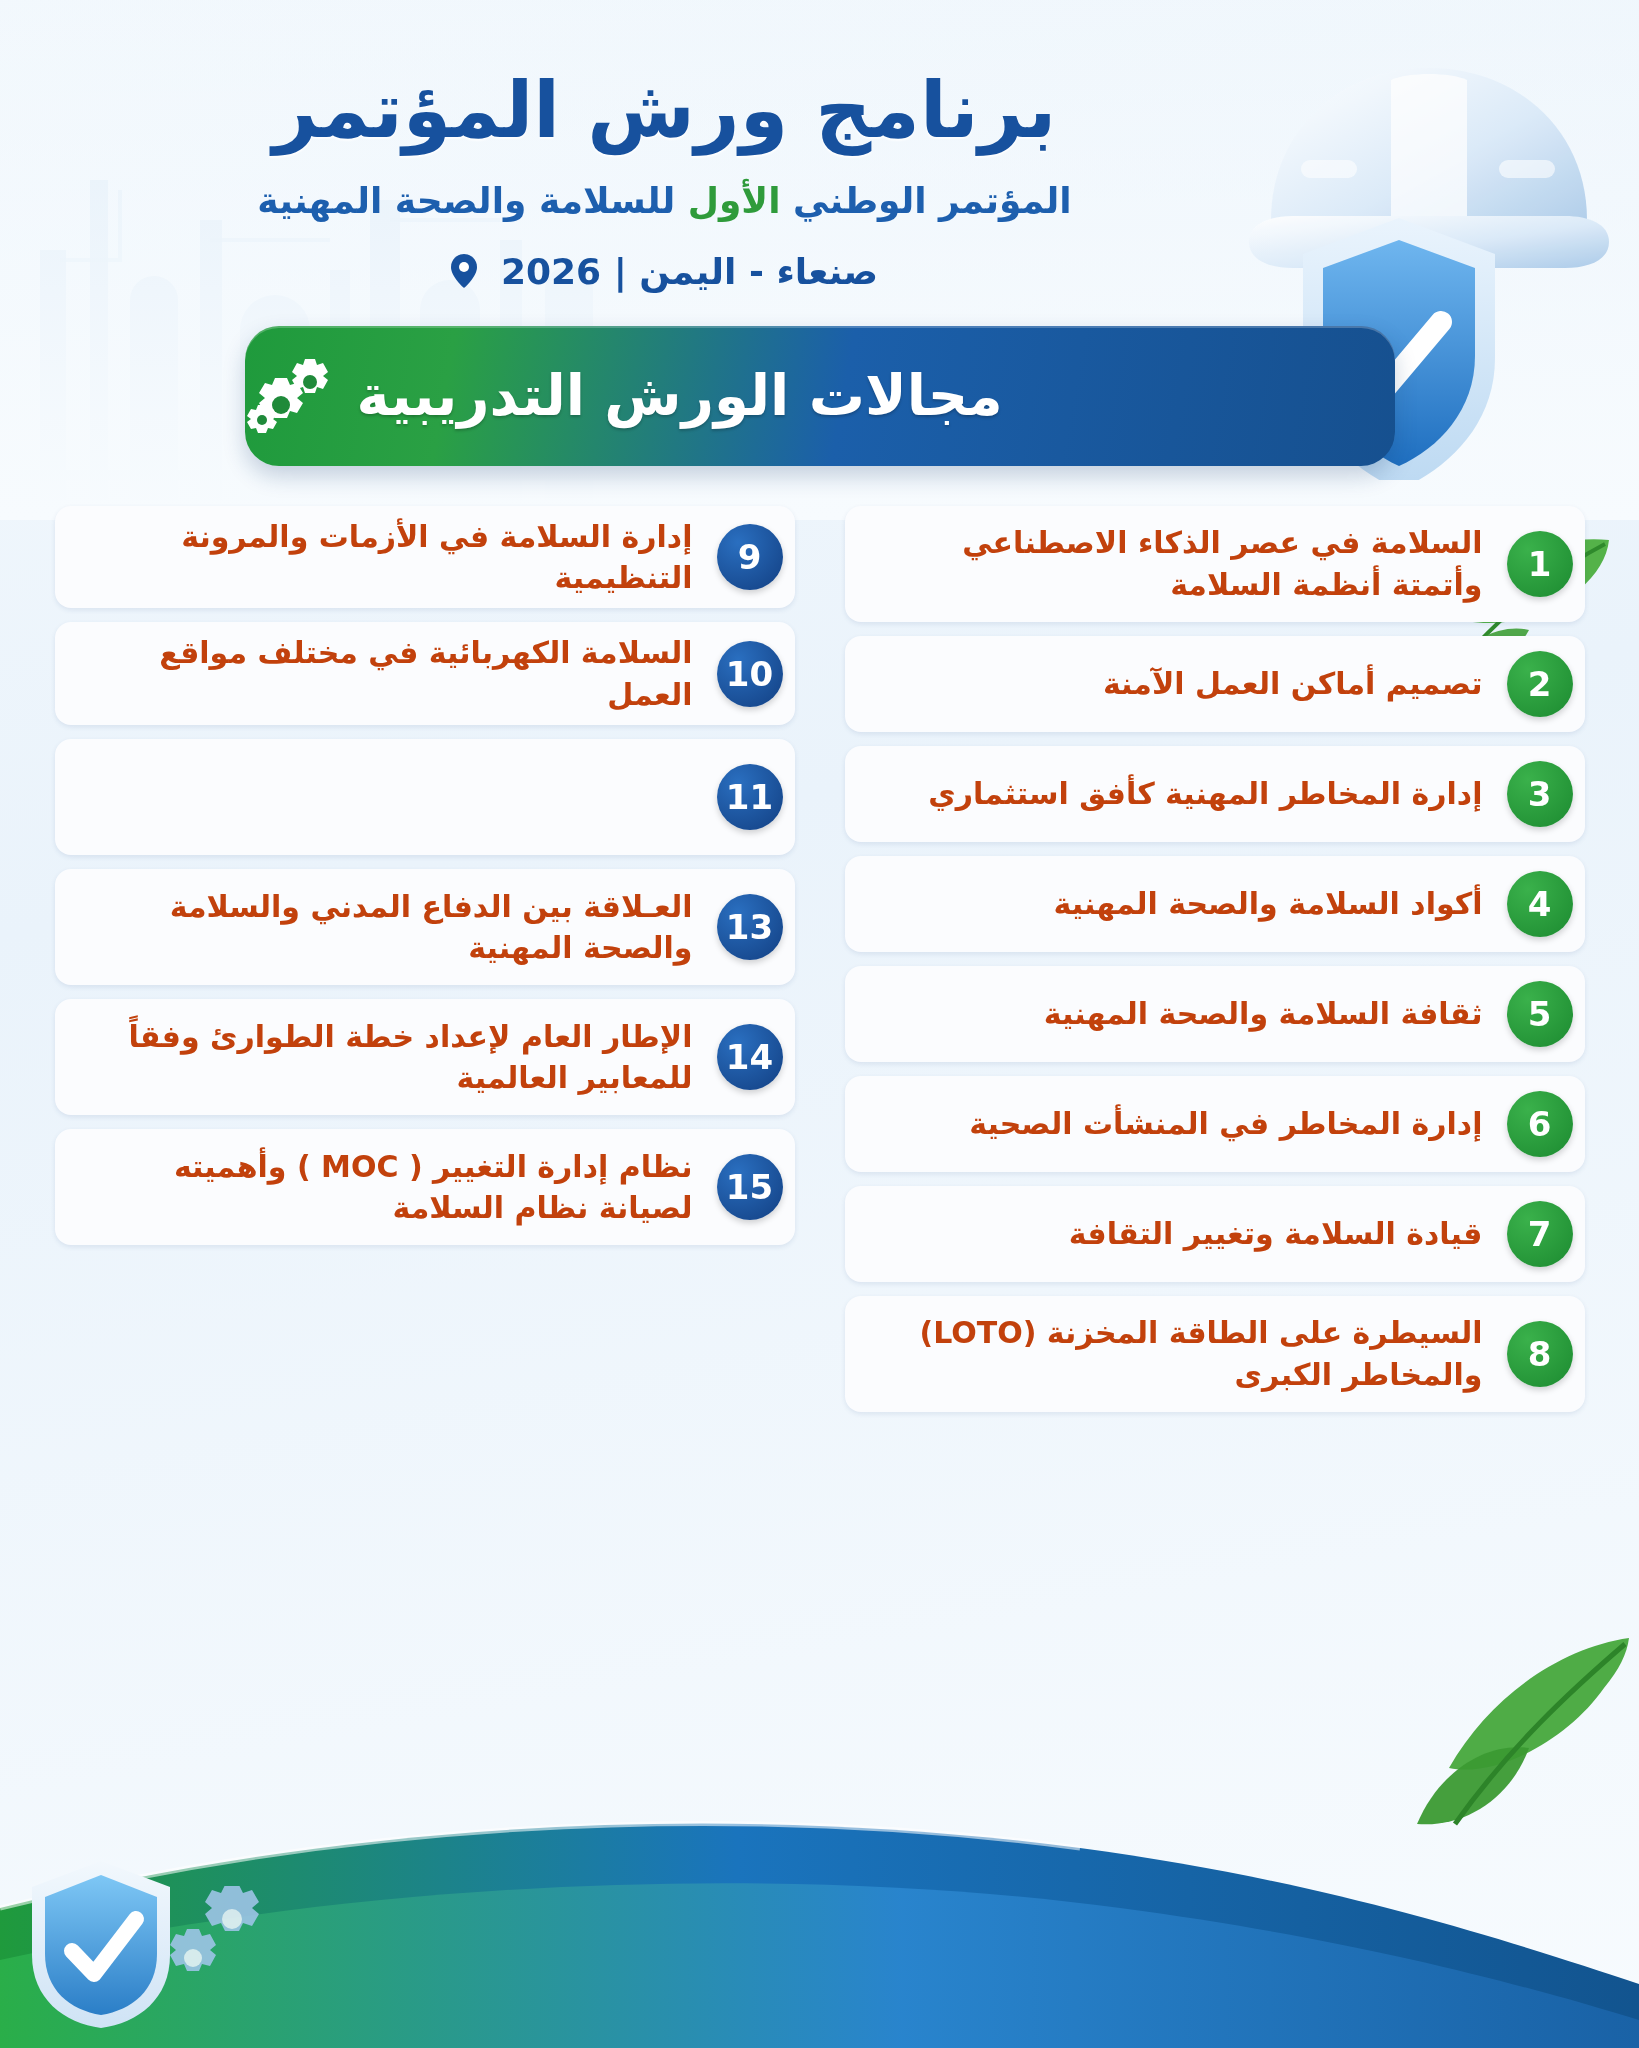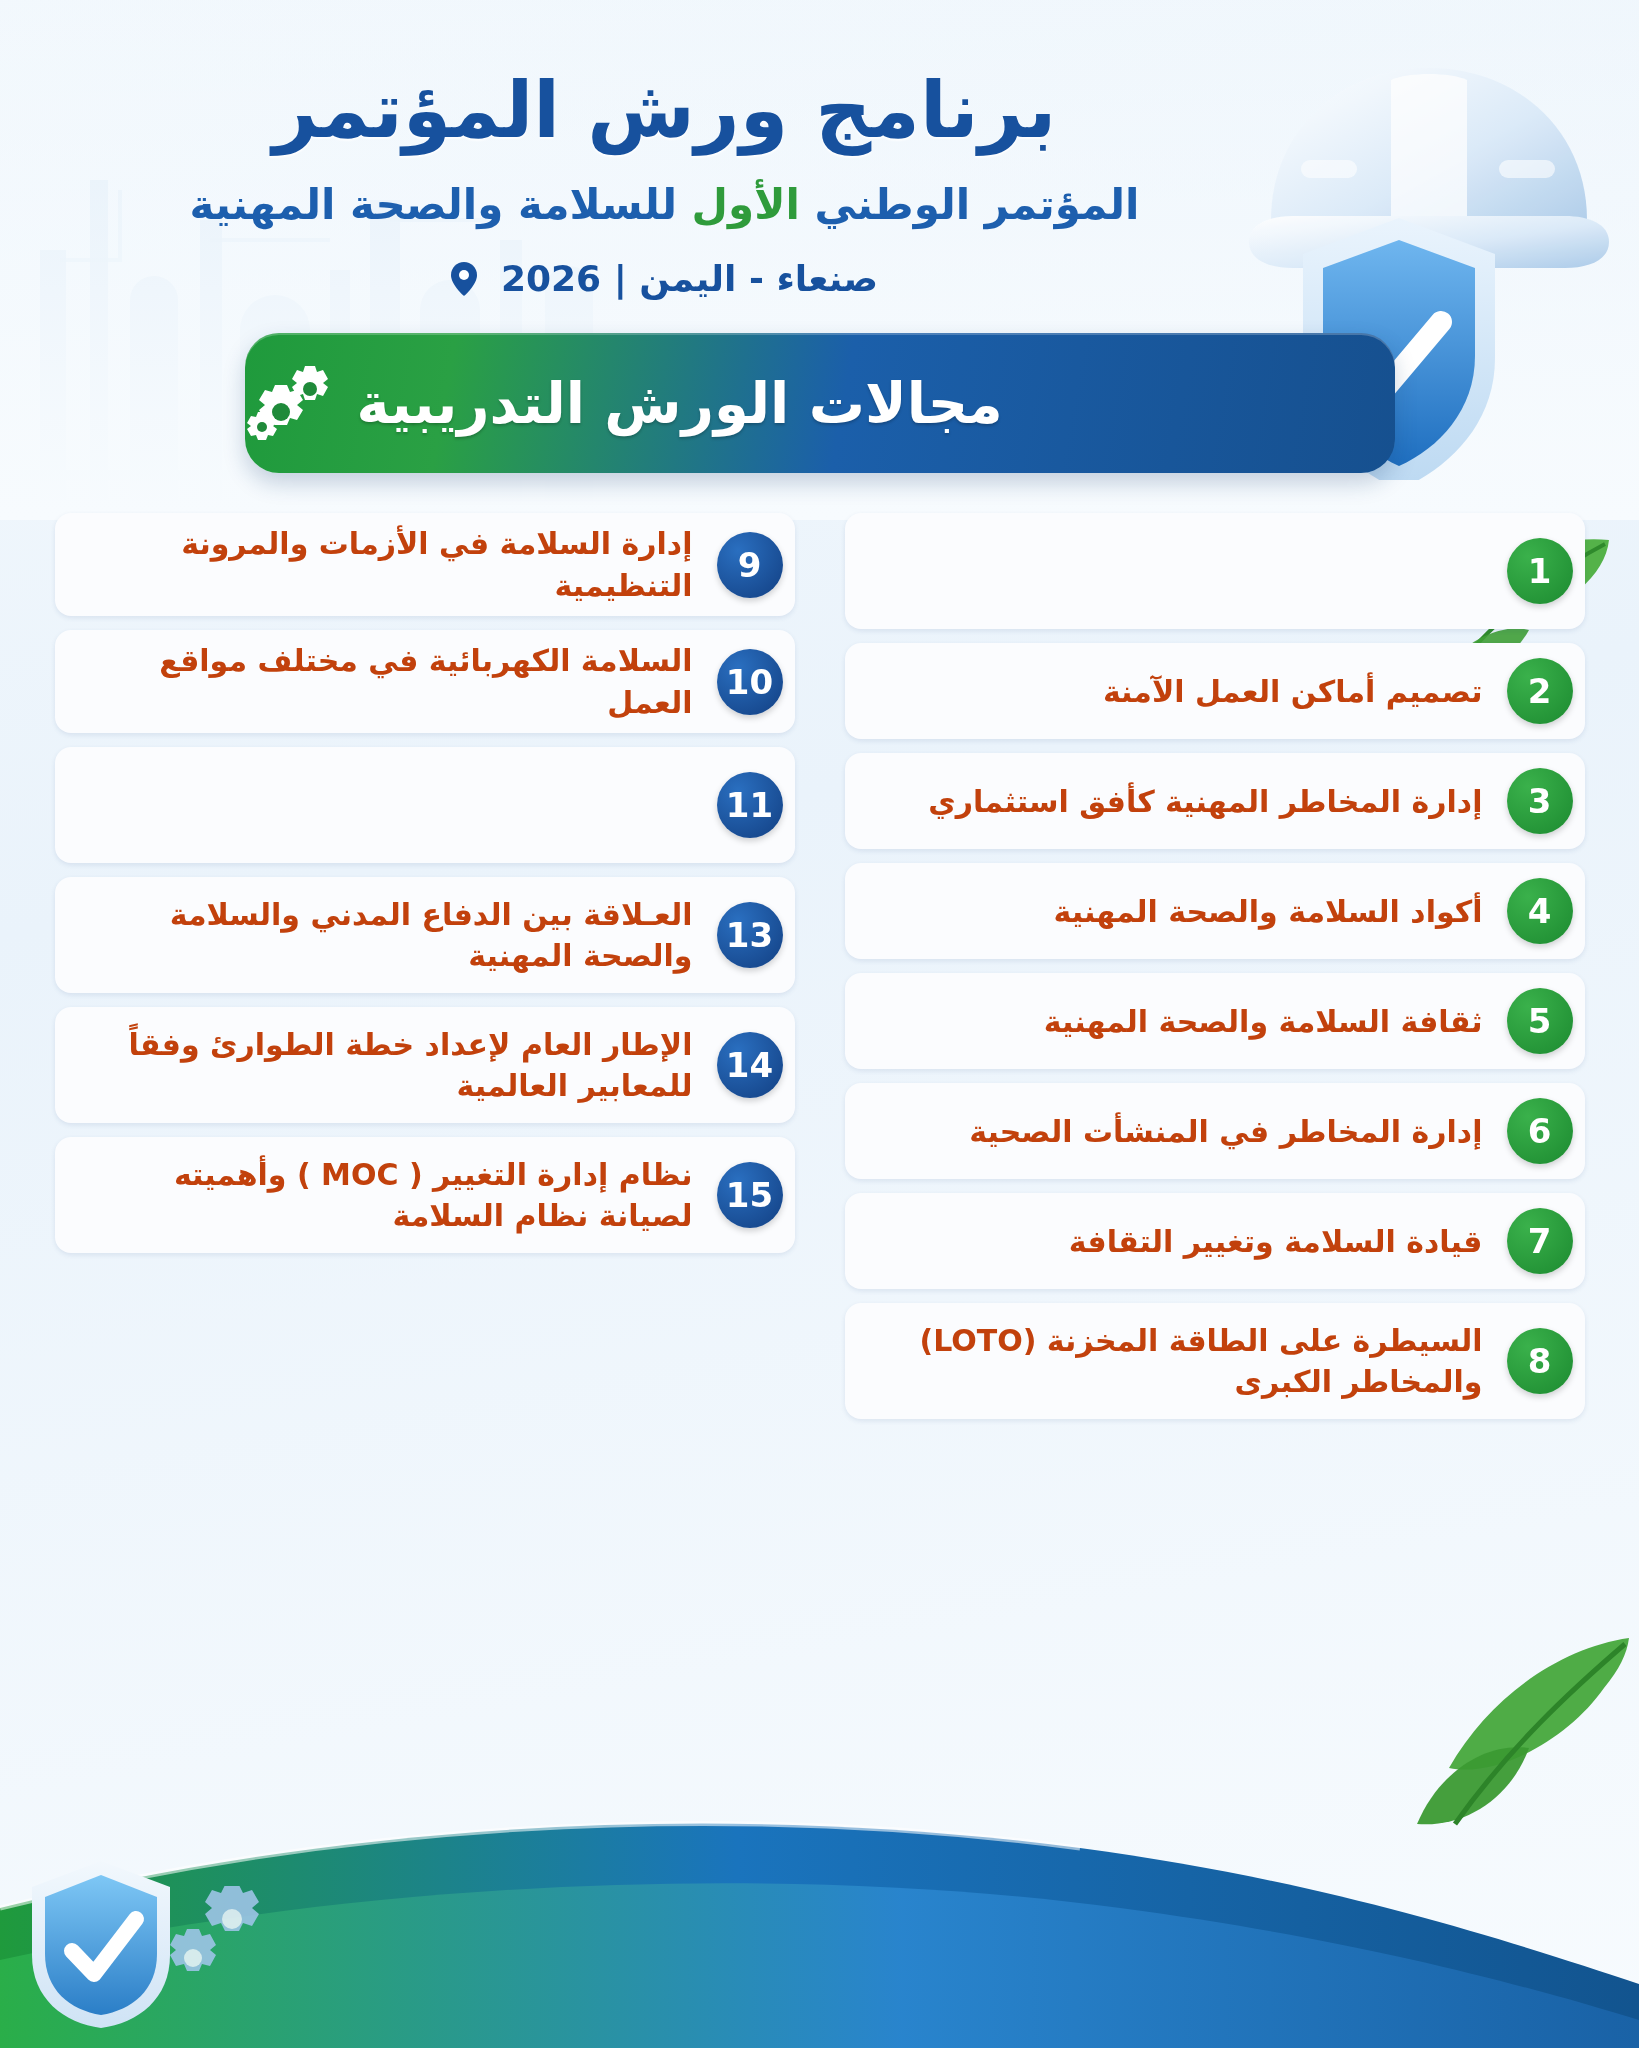--- a/index.html
+++ b/index.html
@@ -82,21 +82,21 @@
   .title-main {
     font-size: 78px;
     font-weight: 700;
     color: #17519e;
     letter-spacing: 0px;
     line-height: 1.05;
     text-shadow: 0 2px 2px rgba(255,255,255,.9);
   }
   .title-sub {
     margin-top: 26px;
-    font-size: 42px;
+    font-size: 36px;
     font-weight: 700;
     color: #1d5fae;
     line-height: 1.3;
   }
   .title-sub .green { color: #2f9b3b; }
   .meta-line {
     margin-top: 26px;
     font-size: 36px;
     font-weight: 700;
     color: #17519e;
@@ -287,20 +287,21 @@
         </g>
       </svg>
     </div>
   </div>
 
   <div class="columns">
 
     <div class="col col-right">
       <div class="row tall">
         <span class="badge green">1</span>
+        <span class="row-text">السلامة في عصر الذكاء الاصطناعي وأتمتة أنظمة السلامة</span>
       </div>
       <div class="row">
         <span class="badge green">2</span>
         <span class="row-text">تصميم أماكن العمل الآمنة</span>
       </div>
       <div class="row">
         <span class="badge green">3</span>
         <span class="row-text">إدارة المخاطر المهنية كأفق استثماري</span>
       </div>
       <div class="row">

